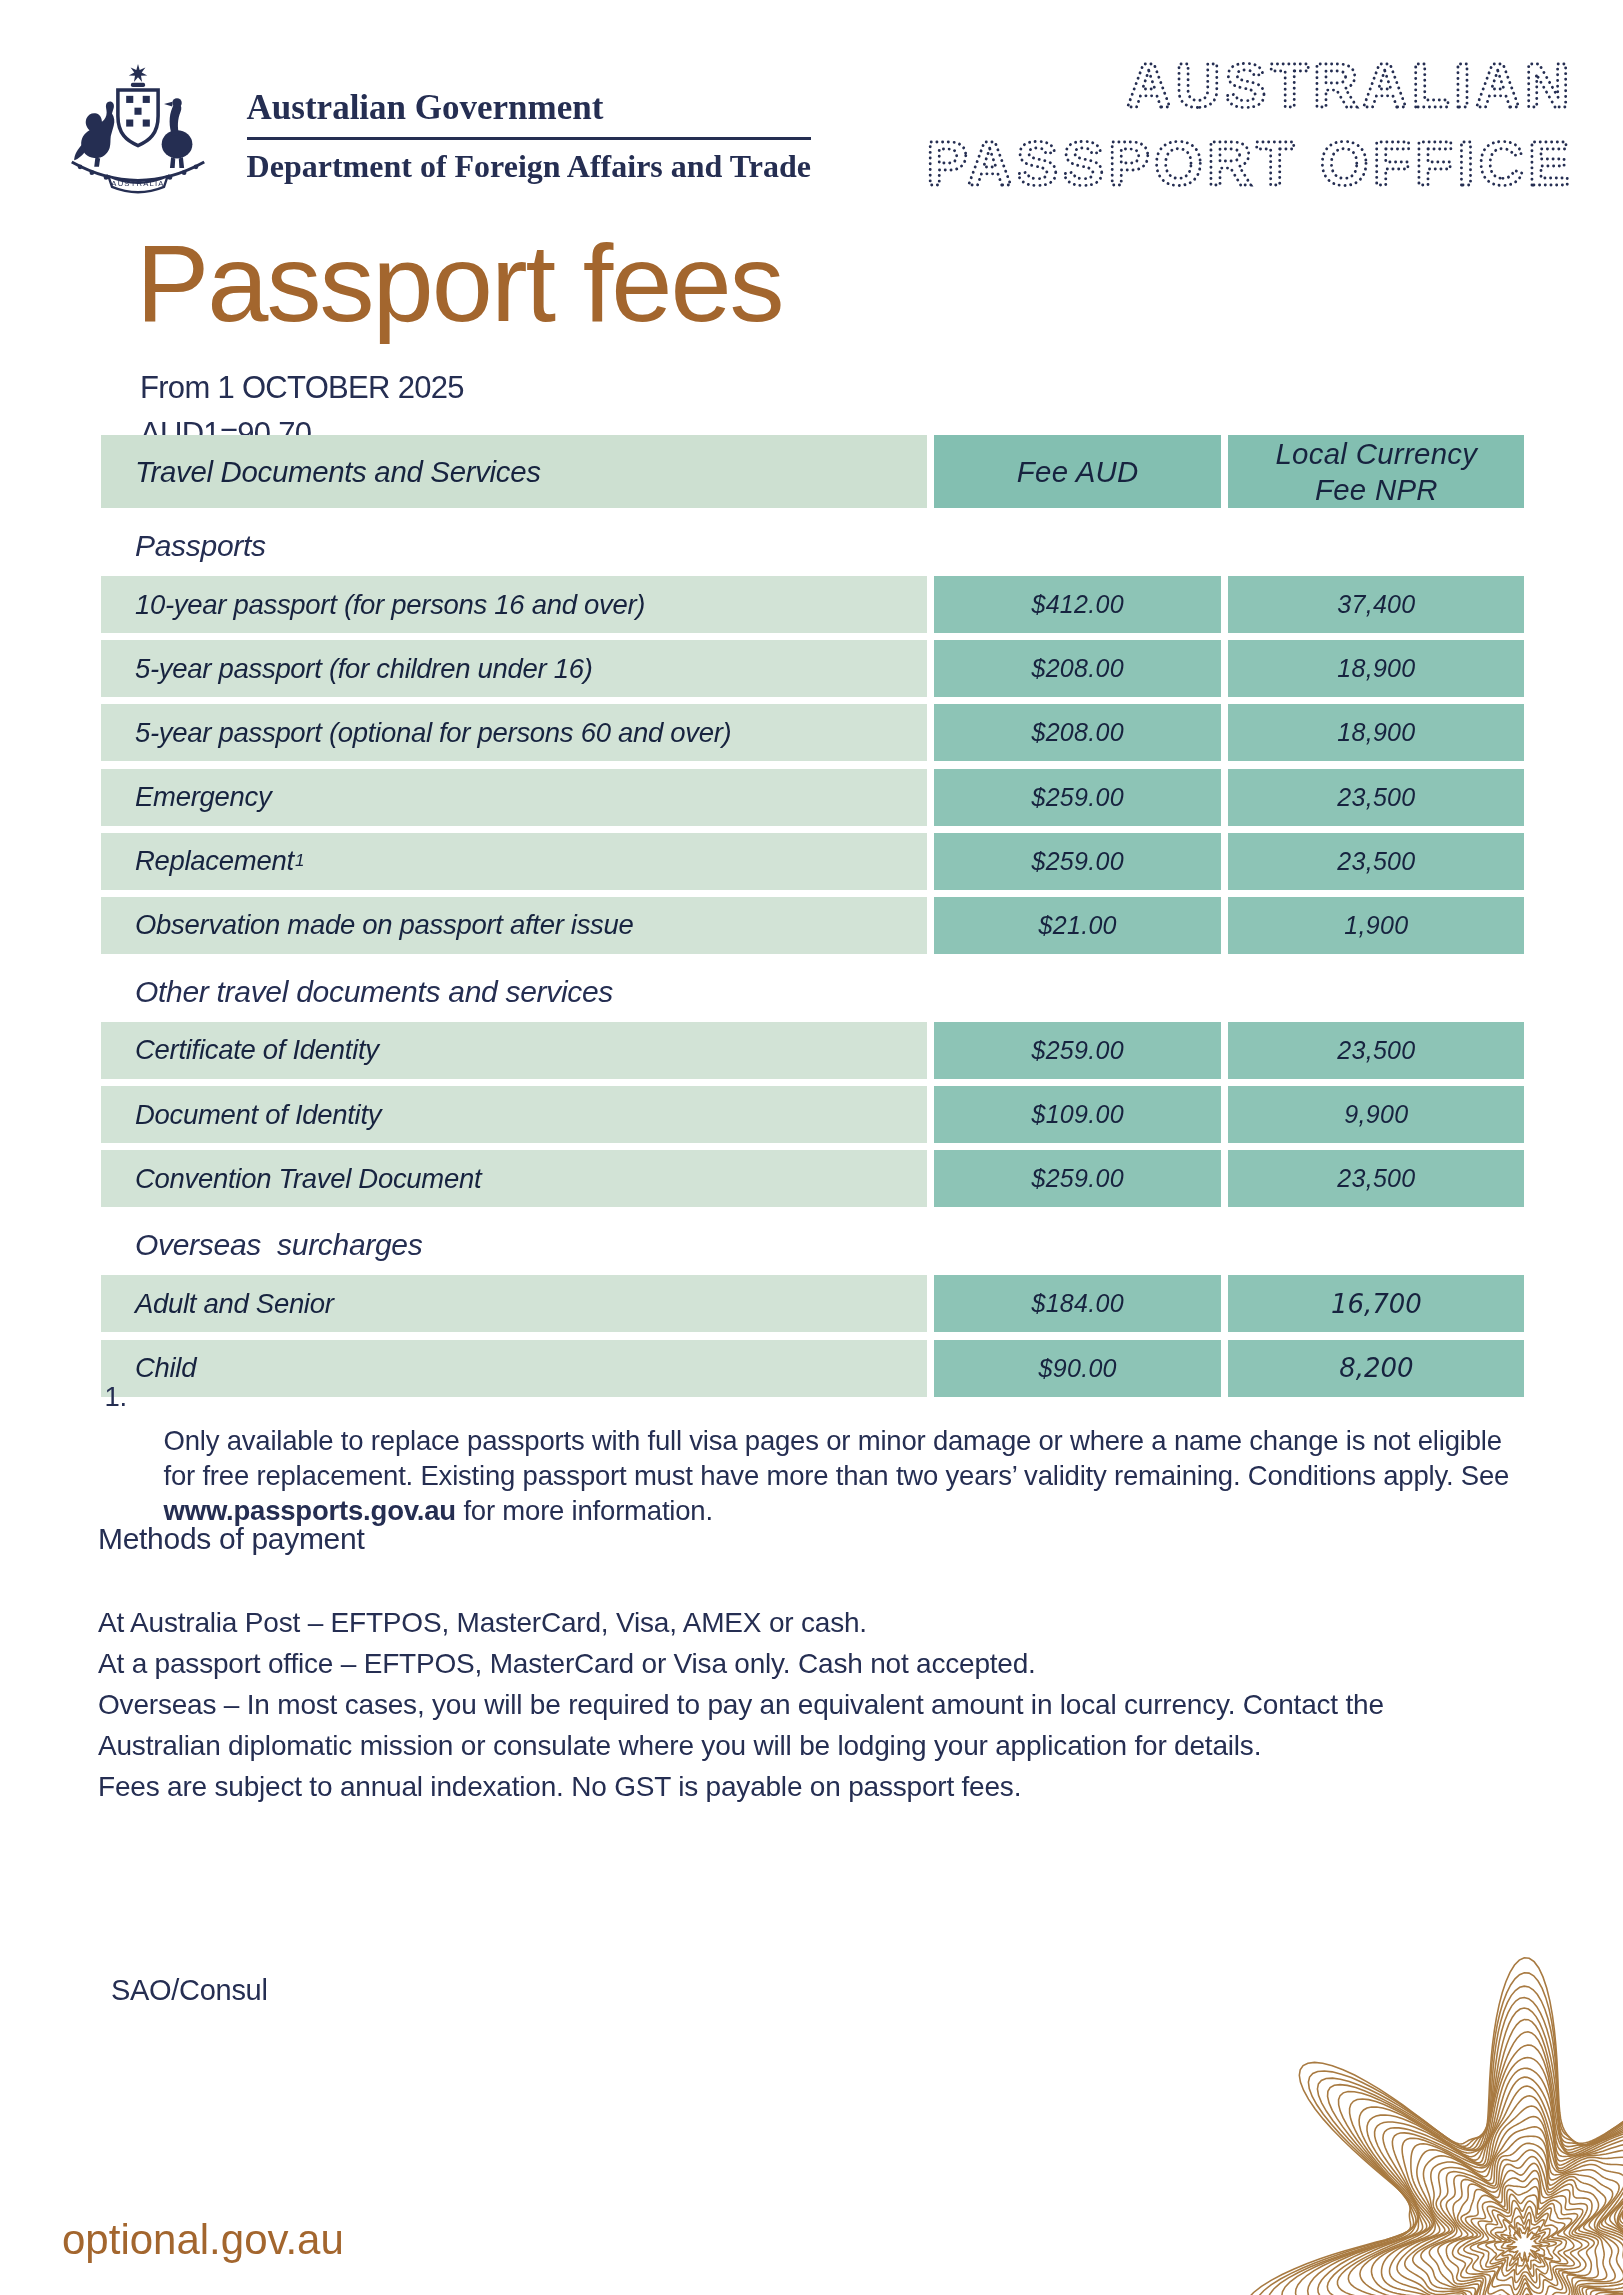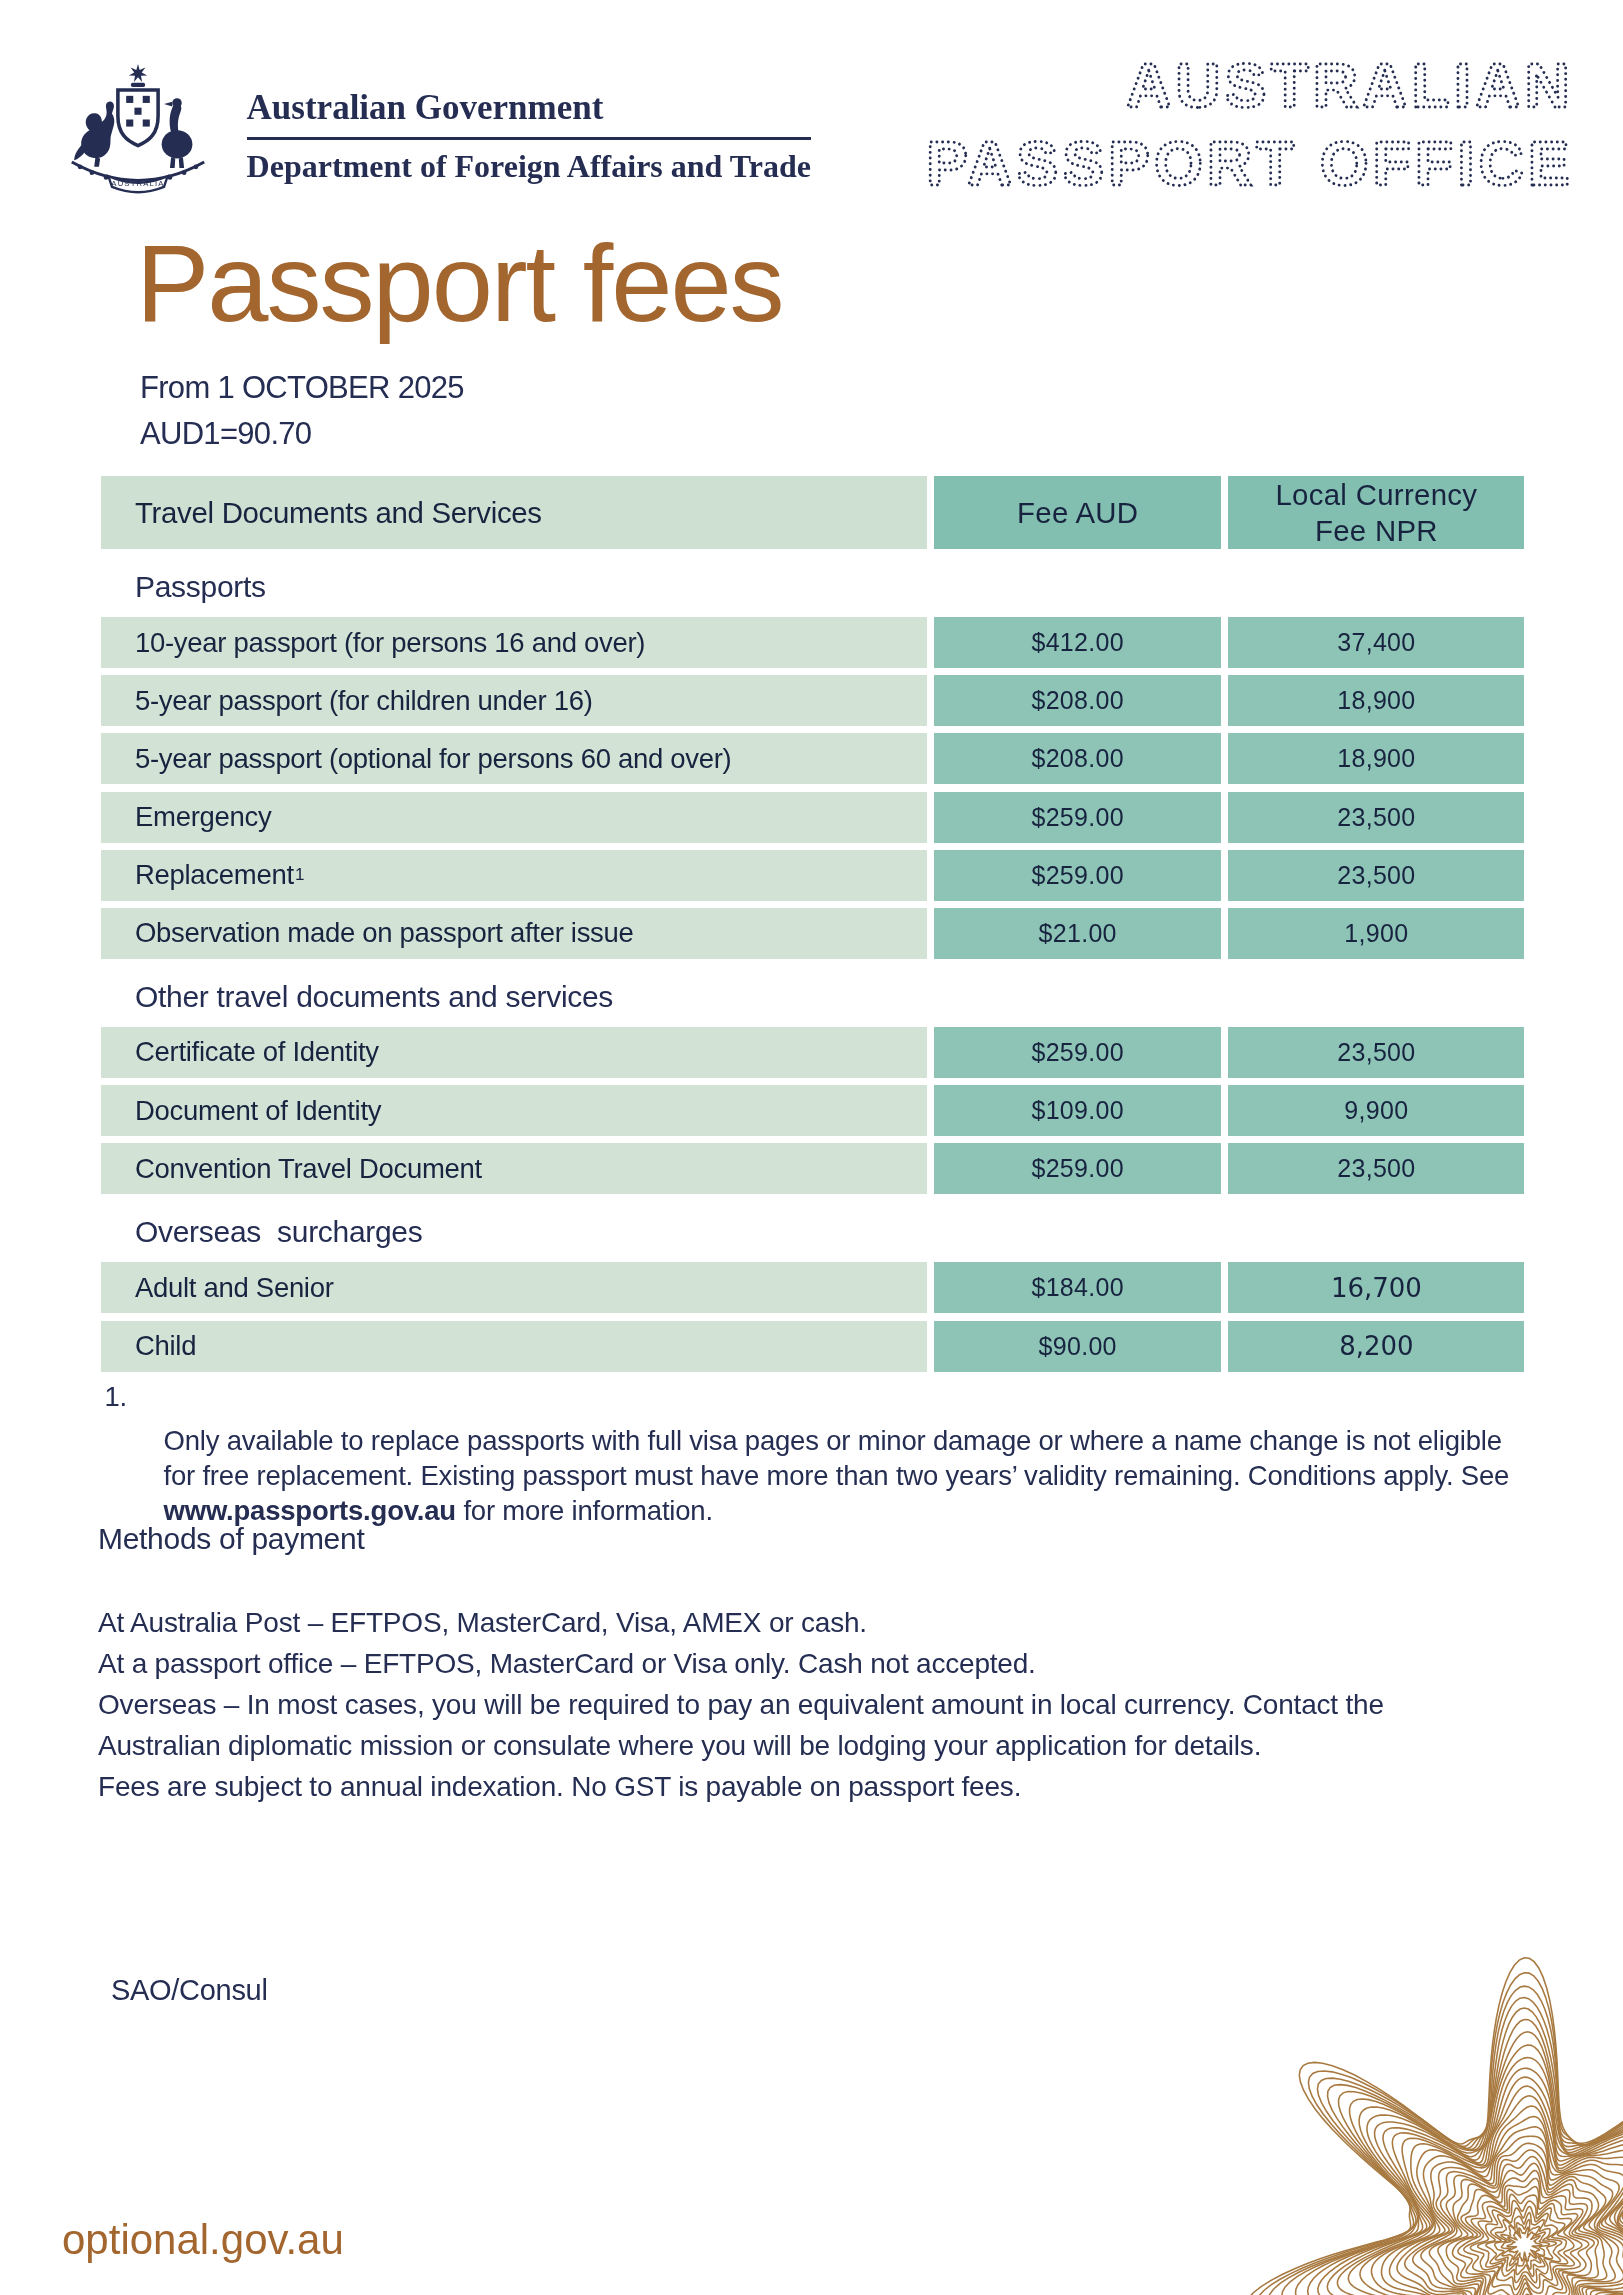--- a/index.html
+++ b/index.html
@@ -16,25 +16,25 @@
 
   .office{position:absolute;top:47px;right:46px;}
 
   
   .doc-title{position:absolute;left:136px;top:228px;margin:0;color:var(--brown,#a3662e);
              font-size:110px;font-weight:300;letter-spacing:-2px;line-height:1;}
   .effective{position:absolute;left:140px;top:370px;color:var(--navy,#252e52);font-size:31px;letter-spacing:-0.7px;}
   .exchange-rate{position:absolute;left:140px;top:416px;color:var(--navy,#252e52);font-size:31px;letter-spacing:-0.7px;}
 
   
-  .fee-table{position:absolute;left:101px;top:476px;width:1424px;}
+  .fee-table{position:absolute;left:101px;top:435px;width:1424px;font-style:italic;}
   .trow,.thead{display:grid;grid-template-columns:826px 287px 296px;column-gap:7.2px;}
   .thead .cell{height:73px;}
   .trow{margin-bottom:7.2px;}
-  .trow .cell{height:51px;}
+  .trow .cell{height:57px;}
   .cell{display:flex;align-items:center;color:var(--tabletext,#17233f);}
   .cell.label{background:var(--green,#d2e3d6);padding-left:34px;font-size:27.5px;letter-spacing:-0.3px;}
   .cell.num{background:var(--teal,#8dc4b6);justify-content:center;font-size:25px;letter-spacing:0.3px;}
   .thead .cell.label{background:var(--greenHeader,#cde0d1);font-size:29.4px;}
   .thead .cell.num{background:var(--tealHeader,#83bfb1);font-size:29.4px;white-space:pre-line;text-align:center;line-height:1.22;}
   .section-heading{color:var(--navy,#252e52);font-size:30px;letter-spacing:-0.3px;
                    margin:21px 0 13px 0;padding-left:34px;white-space:pre-wrap;}
   .fee-sup{font-size:17px;vertical-align:super;line-height:0;margin-left:1.3px;}
   .num.altfont{font-family:"DejaVu Sans",sans-serif;font-size:26px;letter-spacing:0;}
 

